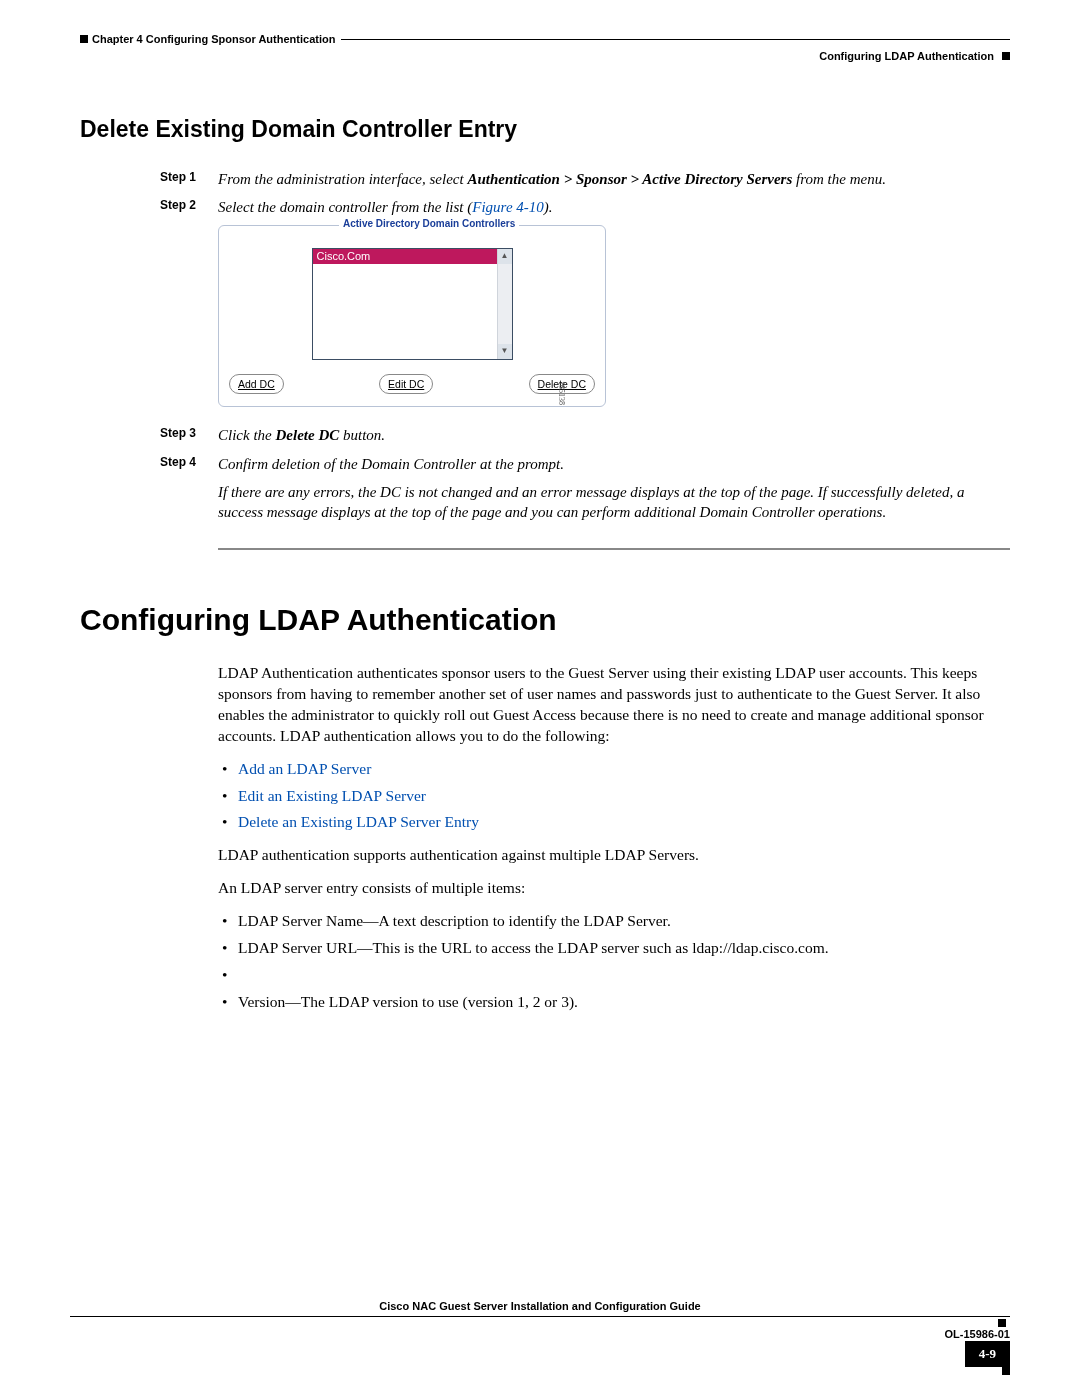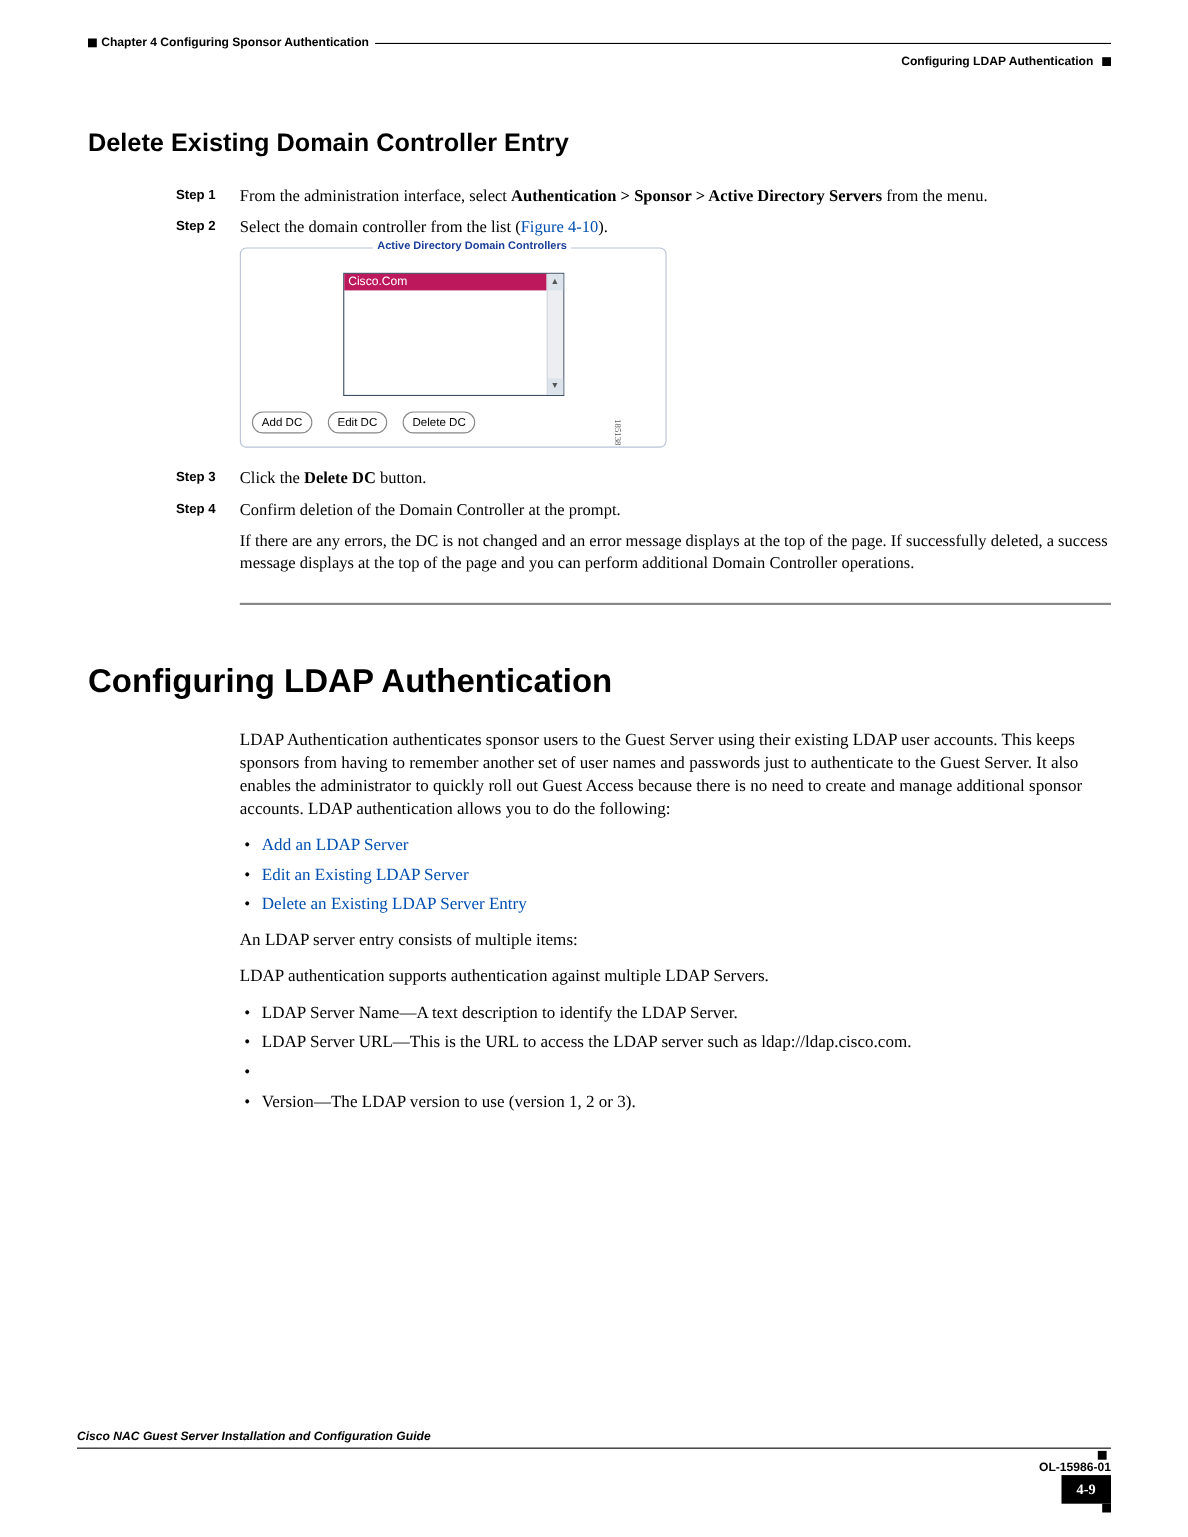--- a/index.html
+++ b/index.html
@@ -73,20 +73,21 @@
   }
   .step-label {
     flex: 0 0 58px;
     font-family: Arial, Helvetica, sans-serif;
     font-size: 12px;
     font-weight: bold;
   }
   .step-body {
     flex: 1;
     font-size: 15px;
+    font-style: italic;
   }
   .link {
     color: #004fb0;
   }
   .figure-caption {
     margin-left: 138px;
     font-family: Arial, Helvetica, sans-serif;
     font-size: 12px;
     font-weight: bold;
     font-style: italic;
@@ -142,22 +143,23 @@
   .scroll-btn {
     position: absolute; left: 0; right: 0; height: 15px;
     background: #dde3ea;
     display: flex; align-items: center; justify-content: center;
     font-size: 8px; color: #555;
   }
   .scroll-btn.top { top: 0; }
   .scroll-btn.bot { bottom: 0; }
   .btn-row {
     display: flex;
-    justify-content: flex-start;
+    justify-content: space-between;
     gap: 14px;
+    text-decoration: underline;
   }
   .pill-btn {
     font-family: Arial, Helvetica, sans-serif;
     font-size: 10.5px;
     border: 1px solid #888;
     border-radius: 10px;
     background: #fff;
     padding: 2px 8px;
     min-width: 50px;
     text-align: center;
@@ -194,27 +196,26 @@
   .bullet-dot {
     flex: 0 0 20px;
     text-align: left;
     padding-left: 4px;
   }
   .footer {
     position: absolute;
     left: 70px; right: 70px; bottom: 22px;
   }
   .footer-top {
-    text-align: left;
+    text-align: center;
     font-family: Arial, Helvetica, sans-serif;
     font-size: 11px;
     font-weight: bold;
     border-bottom: 1px solid #000;
     padding-bottom: 2px;
-    font-style: italic;
   }
   .footer-bar {
     display: flex;
     align-items: flex-end;
     margin-top: 2px;
     flex-direction: column;
   }
   .footer-sq-l { width: 8px; height: 8px; background: #000; margin-right: 4px; }
   .footer-ol {
     font-family: Arial, Helvetica, sans-serif;
@@ -317,22 +318,22 @@
       <div class="bullet-item">
         <div class="bullet-dot">•</div>
         <span class="link">Edit an Existing LDAP Server</span>
       </div>
       <div class="bullet-item">
         <div class="bullet-dot">•</div>
         <span class="link">Delete an Existing LDAP Server Entry</span>
       </div>
     </div>
 
+    <div class="body-para">LDAP authentication supports authentication against multiple LDAP Servers.</div>
     <div class="body-para">An LDAP server entry consists of multiple items:</div>
-    <div class="body-para">LDAP authentication supports authentication against multiple LDAP Servers.</div>
 
     <div class="bullet-list">
       <div class="bullet-item">
         <div class="bullet-dot">•</div>
         <span>LDAP Server Name—A text description to identify the LDAP Server.</span>
       </div>
       <div class="bullet-item">
         <div class="bullet-dot">•</div>
         <span>LDAP Server URL—This is the URL to access the LDAP server such as ldap://ldap.cisco.com.</span>
       </div>

